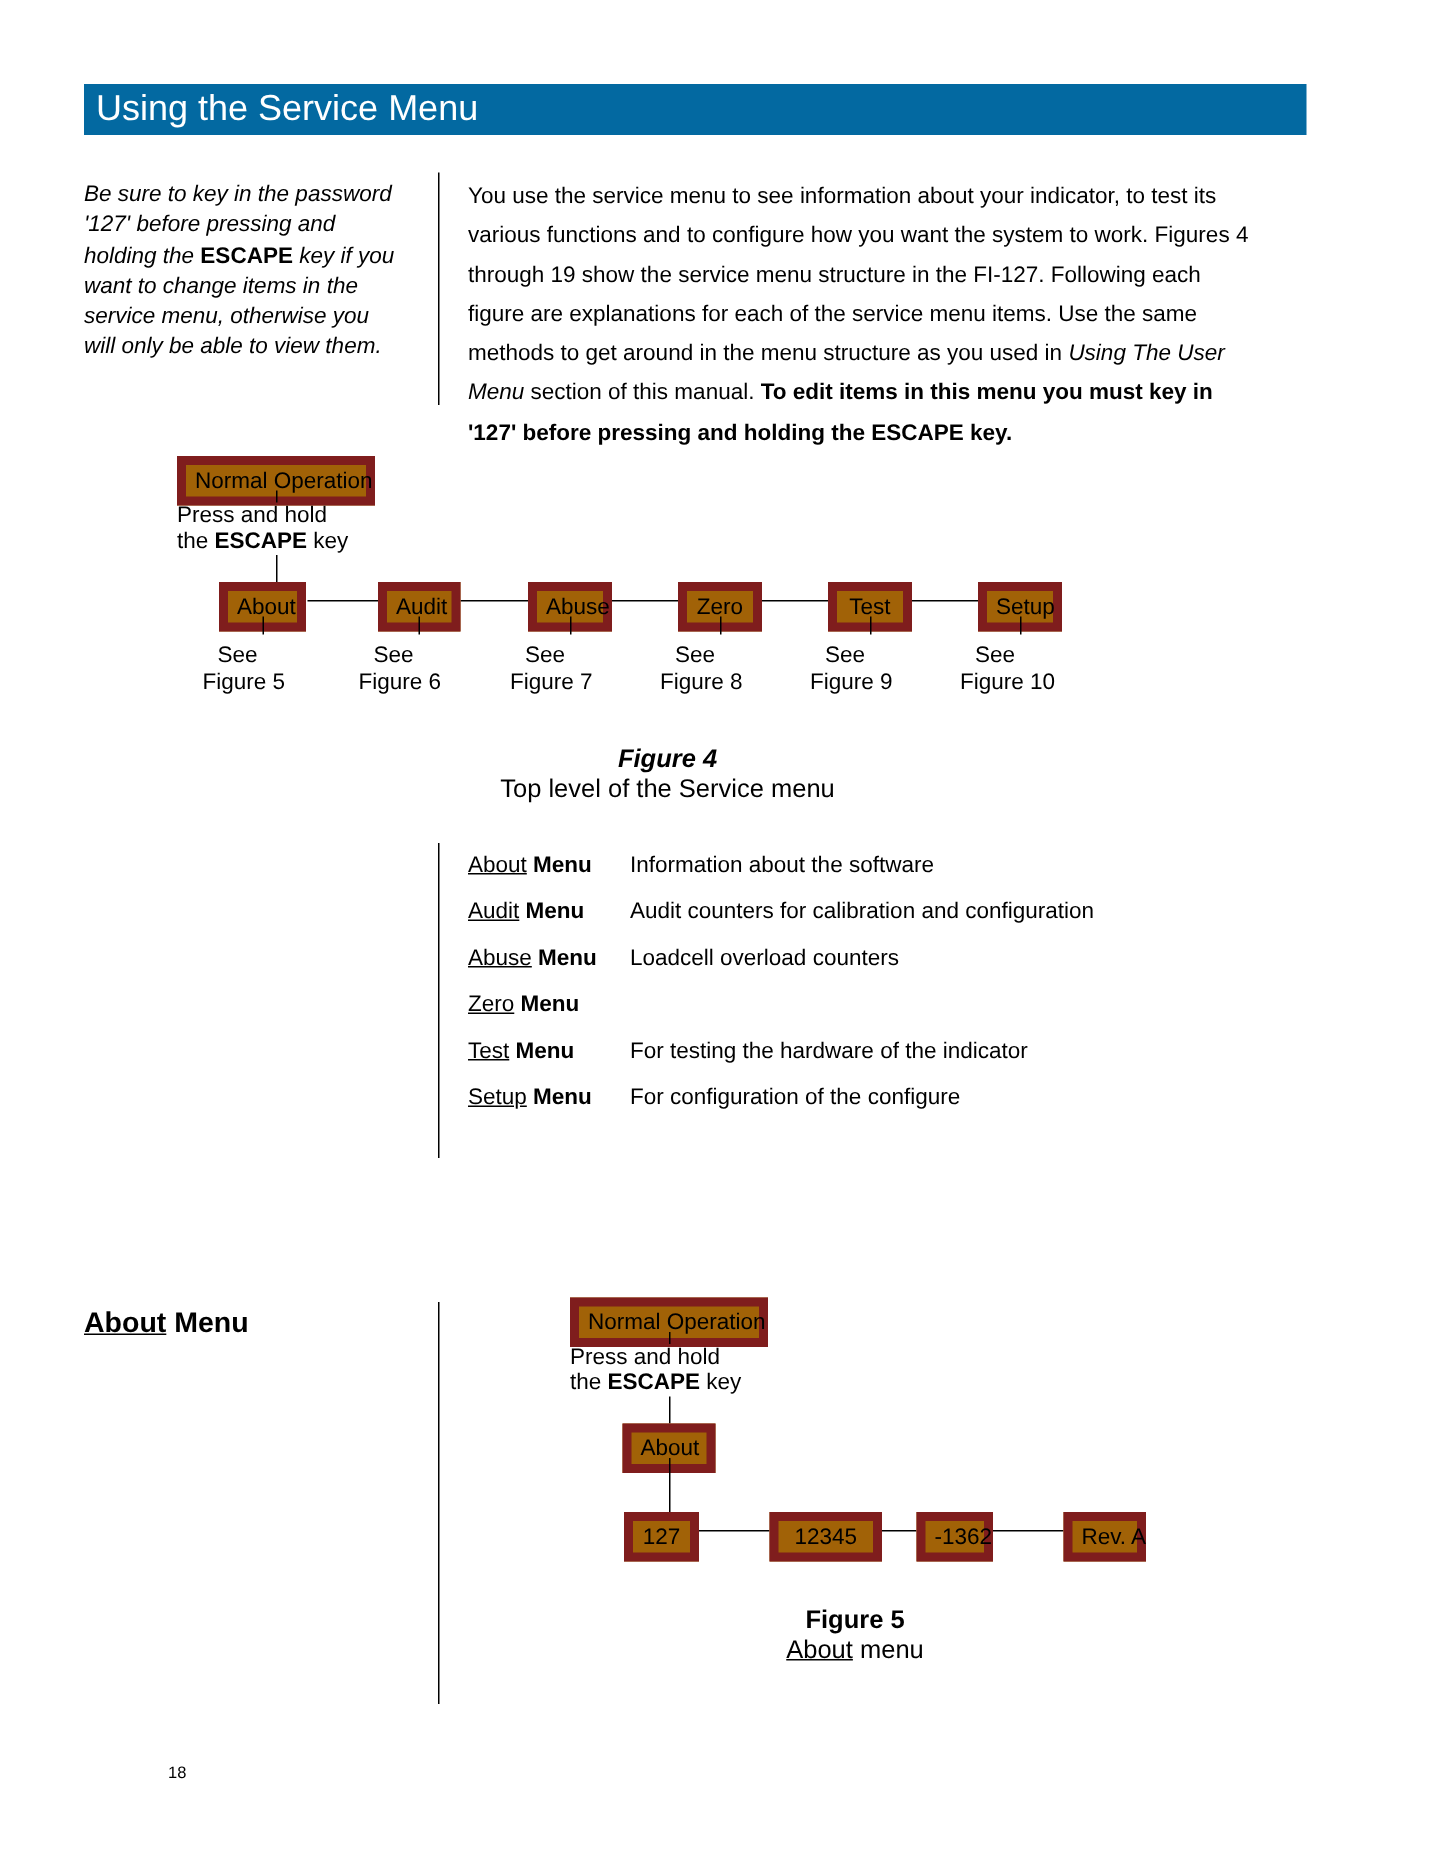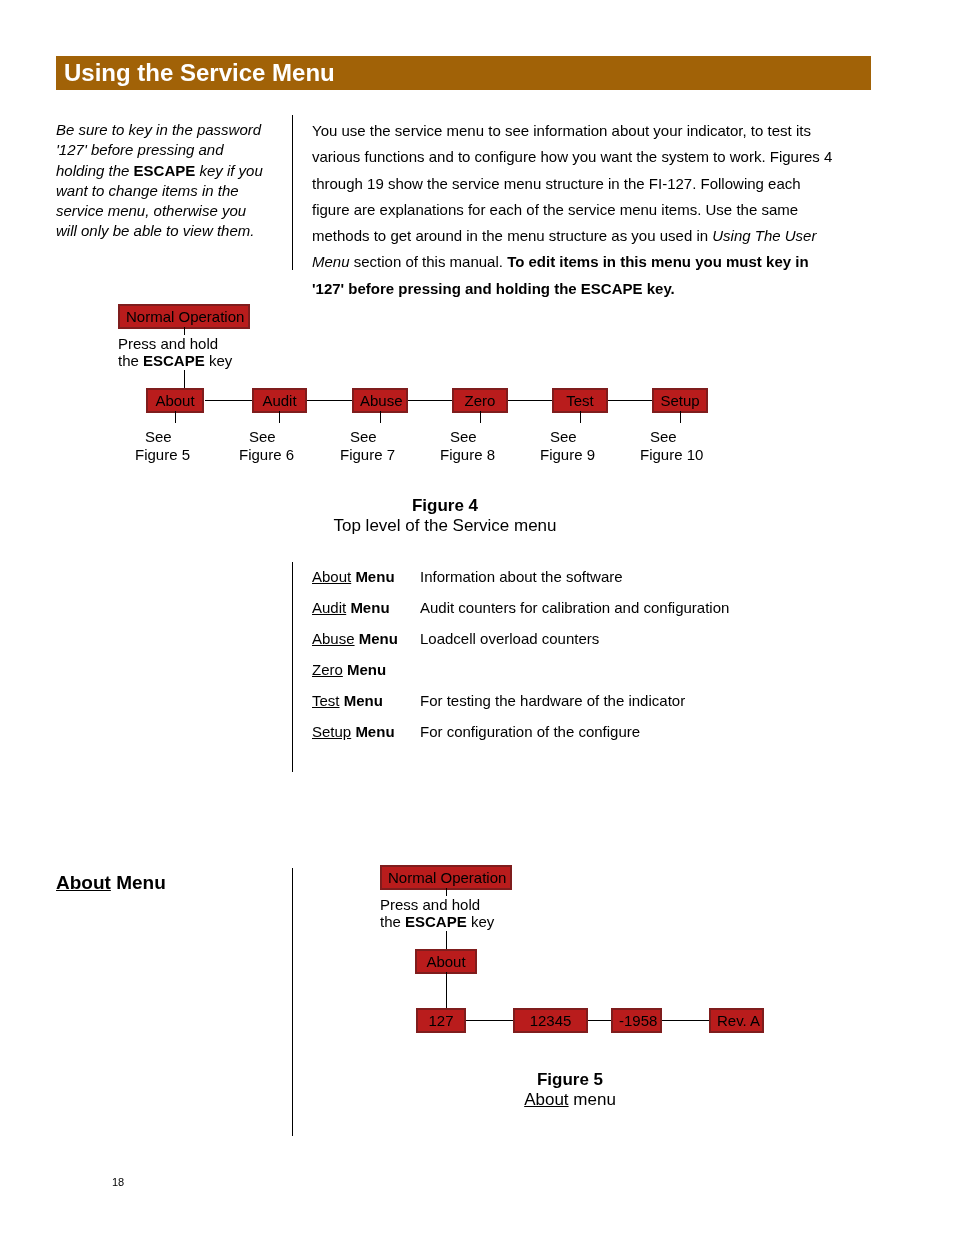--- a/index.html
+++ b/index.html
@@ -8,24 +8,24 @@
     height: 1235px;
     background: #fff;
     font-family: Arial, Helvetica, sans-serif;
     color: #000;
     position: relative;
   }
   .title-bar {
     position: absolute;
     left: 56px; top: 56px;
     width: 815px; height: 34px;
-    background: #a16207;
+    background: #0369a1;
     color: #fff;
     font-size: 24px;
-    font-weight: bold;
+    font-weight: normal;
     padding: 3px 8px;
   }
   .sidebar-note {
     position: absolute;
     left: 56px; top: 120px;
     width: 210px;
     font-size: 15px;
     font-style: italic;
     line-height: 1.35;
   }
@@ -42,35 +42,35 @@
     width: 530px;
     font-size: 15px;
     line-height: 1.75;
   }
   .main-para .it { font-style: italic; }
   .main-para .bd { font-weight: bold; }
   
   .diag4 { position: absolute; left: 0; top: 300px; width: 954px; height: 180px; }
   .nodebox {
     position: absolute;
-    border: 2px solid #7f1d1d;
-    background: #b91c1c;
+    border: 6px solid #7f1d1d;
+    background: #a16207;
     font-size: 15px;
     text-align: center;
     padding: 2px 6px;
     white-space: nowrap;
   }
   .txt { position: absolute; font-size: 15px; text-align: left; }
   .hline { position: absolute; height: 1px; background: #000; }
   .vline { position: absolute; width: 1px; background: #000; }
   .fig4cap {
     position: absolute; left: 300px; top: 496px; width: 290px; text-align: center;
     font-size: 17px;
   }
-  .fig4cap .figt { font-weight: bold; }
+  .fig4cap .figt { font-weight: bold; font-style: italic; }
   
   .vrule2 { position: absolute; left: 292px; top: 562px; width: 1px; height: 210px; background:#000; }
   .legend { position: absolute; left: 312px; top: 568px; width: 520px; font-size: 15px; }
   .legend-row { display: flex; margin-bottom: 14px; }
   .legend-key { width: 108px; }
   .legend-key .u { text-decoration: underline; }
   .legend-key .b { font-weight: bold; }
   .legend-desc { flex: 1; }
   
   .about-head {
@@ -191,21 +191,21 @@
   <div class="vline" style="left:446px; top:71px; height:18px;"></div>
   <div class="nodebox" style="left:415px; top:89px; width:62px;">About</div>
   <div class="vline" style="left:446px; top:112px; height:36px;"></div>
 
   <div class="hline" style="left:466px; top:160px; width:47px;"></div>
   <div class="hline" style="left:564px; top:160px; width:47px;"></div>
   <div class="hline" style="left:662px; top:160px; width:47px;"></div>
 
   <div class="nodebox" style="left:416px; top:148px; width:50px;">127</div>
   <div class="nodebox" style="left:513px; top:148px; width:75px;">12345</div>
-  <div class="nodebox" style="left:611px; top:148px; width:51px;">-1958</div>
+  <div class="nodebox" style="left:611px; top:148px; width:51px;">-1362</div>
   <div class="nodebox" style="left:709px; top:148px; width:55px;">Rev. A</div>
 </div>
 
 <div class="fig5cap">
   <span class="figt">Figure 5</span><br>
   <span class="u">About</span><span> menu</span>
 </div>
 
 <div class="pagenum">18</div>
 

